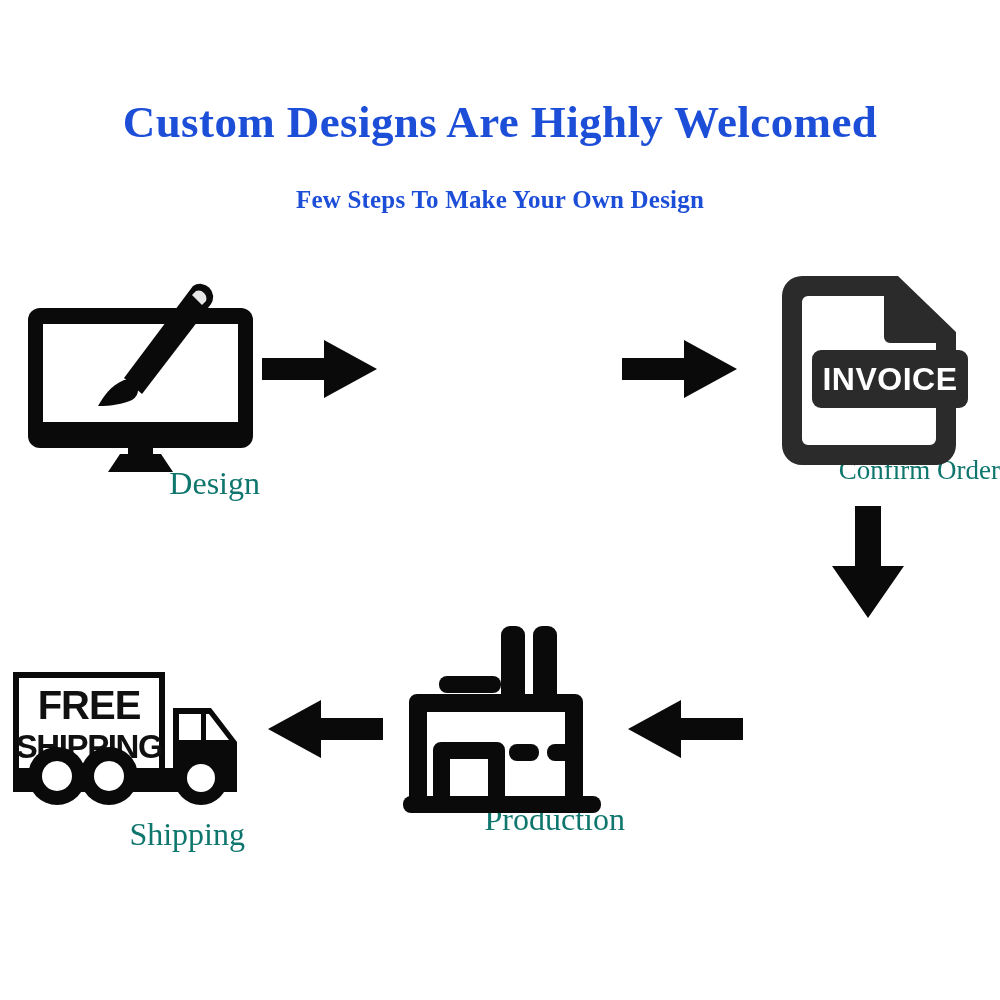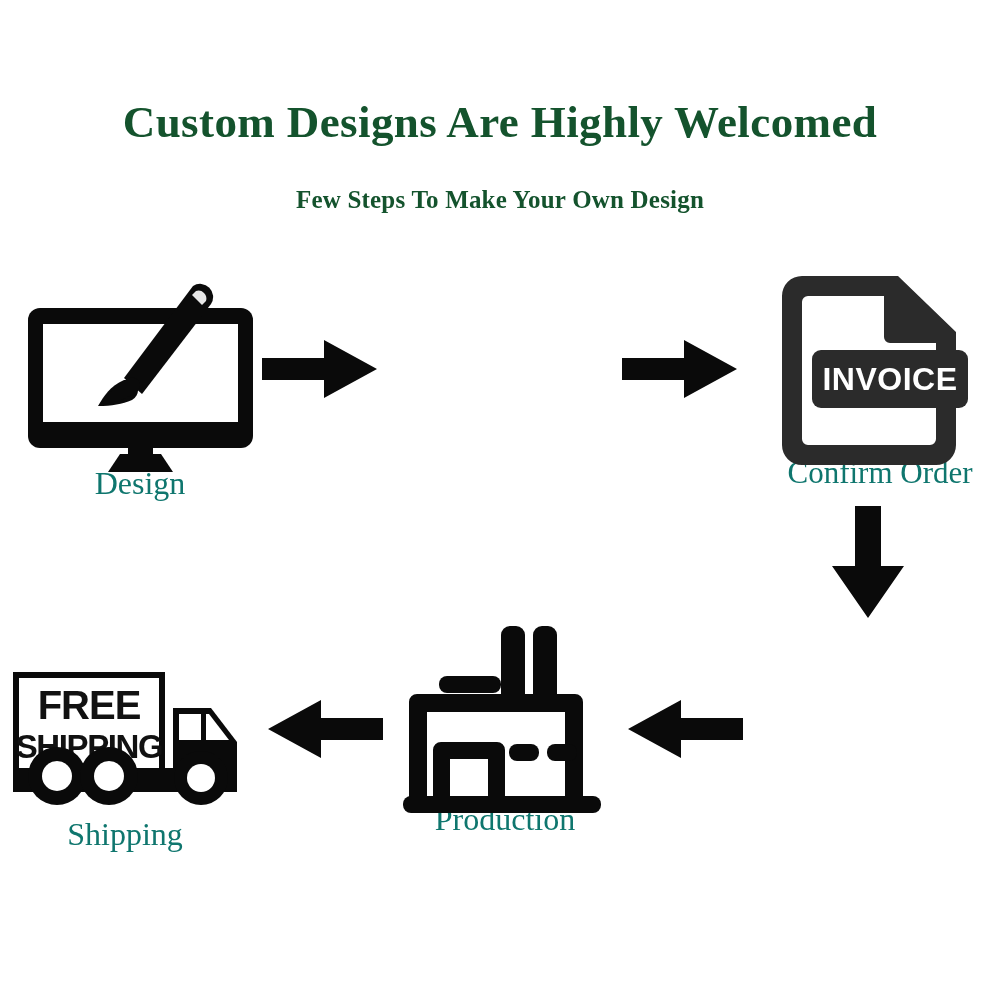--- a/index.html
+++ b/index.html
@@ -19,41 +19,41 @@
     height: 1000px;
     background: #ffffff;
   }
 
   
   .headline {
     position: absolute;
     left: 0;
     width: 1000px;
     text-align: center;
-    color: #14532d;
+    color: #1d4ed8;
     font-family: "Liberation Serif", "DejaVu Serif", serif;
     font-weight: bold;
     white-space: nowrap;
   }
   #title-main {
     top: 96px;
     font-size: 45px;
     letter-spacing: 0.4px;
   }
   #title-sub {
     top: 186px;
     font-size: 25px;
     letter-spacing: 0.2px;
   }
 
   
   .step {
     position: absolute;
     width: 240px;
-    text-align: center;
+    text-align: right;
   }
   .step-art {
     position: relative;
     width: 240px;
     height: 185px;
     margin: 0 auto;
   }
   .step-art svg { display: block; margin: 0 auto; }
   .step-label {
     font-family: "Liberation Serif", "DejaVu Serif", serif;
@@ -65,21 +65,21 @@
 
   
   #step-design      { left: 20px;  top: 282px; }
   #step-quote       { left: 385px; top: 272px; }
   #step-confirm     { left: 760px; top: 272px; }
   
   #step-deposit     { left: 758px; top: 625px; }
   #step-production  { left: 385px; top: 618px; }
   #step-shipping    { left: 5px;   top: 668px; }
 
-  #step-confirm .step-label { font-size: 31px; }
+  #step-confirm .step-label { font-size: 27px; }
   #step-deposit .step-label { font-size: 31px; }
 
   
   .arrow { position: absolute; }
   #arrow-design-quote   { left: 262px; top: 338px; }
   #arrow-quote-confirm  { left: 622px; top: 338px; }
   #arrow-confirm-deposit{ left: 832px; top: 506px; }
   #arrow-deposit-prod   { left: 628px; top: 698px; }
   #arrow-prod-ship      { left: 268px; top: 698px; }
 

